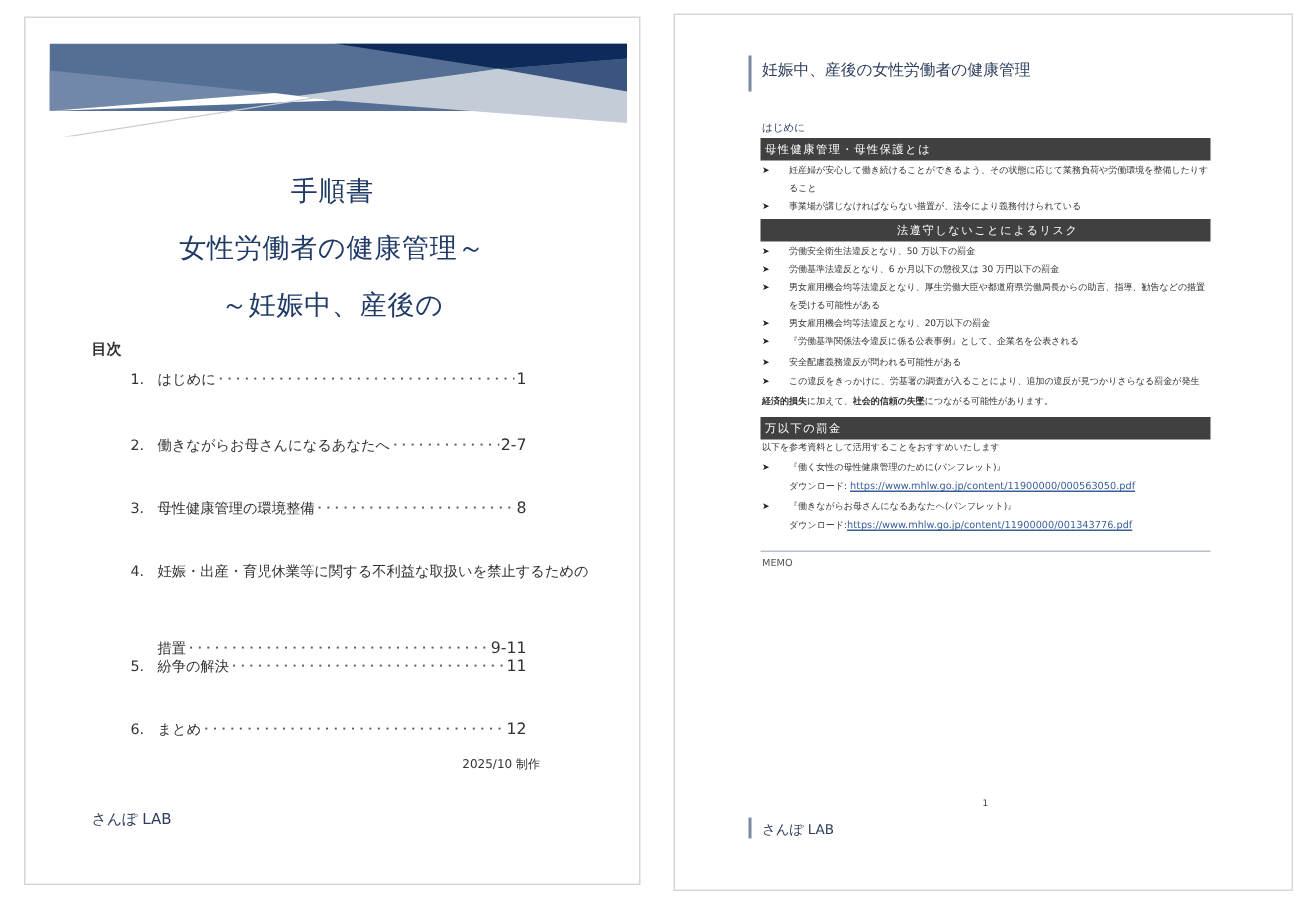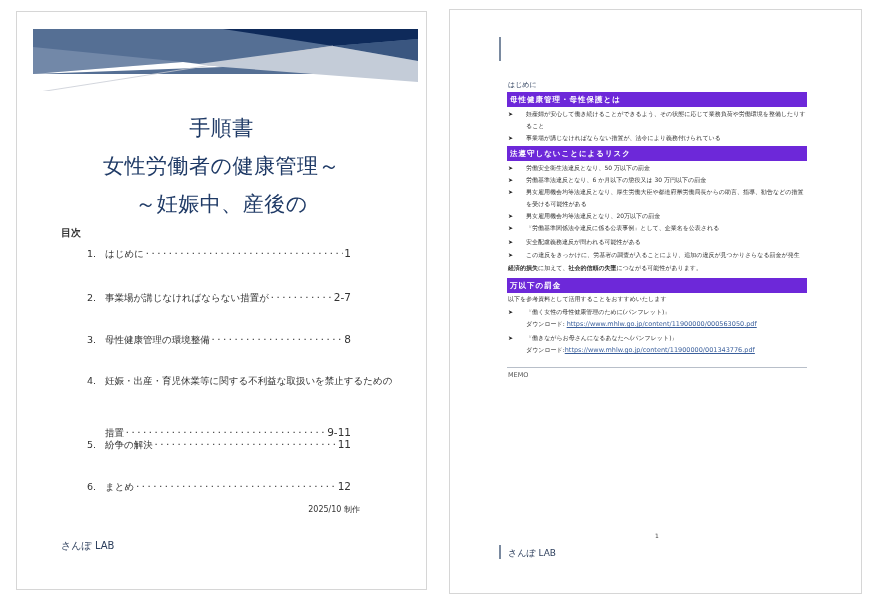--- a/index.html
+++ b/index.html
@@ -10,40 +10,40 @@
   .page {
     position:absolute; background:#fff; border:1px solid #d6d6d6; box-sizing:border-box;
   }
   #cover { left:16px; top:11px; width:411px; height:579px; }
   #content { left:449px; top:9px; width:413px; height:585px; }
 
   
   .banner { position:absolute; left:16px; top:17px; width:385px; height:62px; }
   .cover-title {
     position:absolute; left:0; width:100%; text-align:center; color:#1f3a66;
-    font-size:21px; line-height:38px; top:97px; letter-spacing:0.5px;
+    font-size:18px; line-height:38px; top:97px; letter-spacing:0.5px;
   }
   .toc-heading { position:absolute; left:44px; top:214px; font-size:10px; color:#333;font-weight:bold; }
   .toc-item { position:absolute; left:70px; width:264px; font-size:9.5px; color:#333; display:flex; align-items:baseline; white-space:nowrap; }
   .toc-item .num { width:18px; flex:none; }
   .toc-item .lbl { flex:none; }
   .toc-item .dots { flex:1; overflow:hidden; color:#555; letter-spacing:1px; margin:0 1px; }
   .toc-item .dots::after { content:"･････････････････････････････････････････････････････････････････････････････････"; }
   .toc-item .pg { flex:none; font-size:10.5px; }
   .toc-cont { left:88px; width:246px; }
   .made-date { position:absolute; right:66px; top:492px; font-size:8px; color:#333; }
   .cover-brand { position:absolute; left:44px; top:527px; font-size:10px; color:#2c3e5c; }
 
   
   .hdr-bar { position:absolute; left:49px; top:27px; width:2px; height:24px; background:#7a8aa0; }
   .hdr-title { position:absolute; left:58px; top:30px; font-size:10.5px; color:#2c3e5c; }
   .intro { position:absolute; left:58px; top:70px; font-size:7px; color:#2c3e5c; }
   .sec-bar {
-    position:absolute; left:57px; width:300px; height:15px; background:#6d28d9; color:#fff;
-    font-size:7.5px; font-weight:bold; line-height:15px; padding-left:3px; box-sizing:border-box; letter-spacing:1px;
+    position:absolute; left:57px; width:300px; height:15px; background:#404040; color:#fff;
+    font-size:7.5px; font-weight:normal; line-height:15px; padding-left:3px; box-sizing:border-box; letter-spacing:1px;
   }
   .bullet { position:absolute; left:58px; width:298px; font-size:6px; color:#333; line-height:12px; display:flex; }
   .bullet .arrow { width:18px; flex:none; font-size:6px; color:#222; }
   .bullet .txt { flex:1; }
   .plain { position:absolute; left:58px; width:300px; font-size:6px; color:#333; line-height:12px; }
   .plain b { font-weight:bold; }
   .dl { position:absolute; left:76px; font-size:6px; color:#333; }
   .dl a { color:#3a5f9c; text-decoration:underline; font-size:6.5px;margin-top:40px; }
   .memo-line { position:absolute; left:57px; top:357px; width:300px; height:1px; background:#b8bfc9; }
   .memo { position:absolute; left:58px; top:361px; font-size:6.5px; color:#555; }
@@ -75,21 +75,21 @@
   <div class="toc-heading">目次</div>
 
   <div class="toc-item" style="top:235px;">
     <span class="num">1.</span>
     <span class="lbl">はじめに</span>
     <span class="dots"></span>
     <span class="pg">1</span>
   </div>
   <div class="toc-item" style="top:279px;">
     <span class="num">2.</span>
-    <span class="lbl">事業場が講じなければならない措置が</span>
+    <span class="lbl">働きながらお母さんになるあなたへ</span>
     <span class="dots"></span>
     <span class="pg">2-7</span>
   </div>
   <div class="toc-item" style="top:321px;">
     <span class="num">3.</span>
     <span class="lbl">母性健康管理の環境整備</span>
     <span class="dots"></span>
     <span class="pg">8</span>
   </div>
   <div class="toc-item" style="top:363px;">
@@ -113,33 +113,34 @@
     <span class="dots"></span>
     <span class="pg">12</span>
   </div>
 
   <div class="made-date">2025/10 制作</div>
   <div class="cover-brand">さんぽ LAB</div>
 </div>
 
 <div class="page" id="content">
   <div class="hdr-bar"></div>
+  <div class="hdr-title">妊娠中、産後の女性労働者の健康管理</div>
   <div class="intro">はじめに</div>
 
   <div class="sec-bar" style="top:82px;">母性健康管理・母性保護とは</div>
   <div class="bullet" style="top:98px;">
     <span class="arrow">➤</span>
     <span class="txt">妊産婦が安心して働き続けることができるよう、その状態に応じて業務負荷や労働環境を整備したりすること</span>
   </div>
   <div class="bullet" style="top:122px;">
     <span class="arrow">➤</span>
     <span class="txt">事業場が講じなければならない措置が、法令により義務付けられている</span>
   </div>
 
-  <div class="sec-bar" style="top:136px;">法遵守しないことによるリスク</div>
+  <div class="sec-bar" style="top:136px;text-align:center;">法遵守しないことによるリスク</div>
   <div class="bullet" style="top:152px;">
     <span class="arrow">➤</span>
     <span class="txt">労働安全衛生法違反となり、50 万以下の罰金</span>
   </div>
   <div class="bullet" style="top:164px;">
     <span class="arrow">➤</span>
     <span class="txt">労働基準法違反となり、6 か月以下の懲役又は 30 万円以下の罰金</span>
   </div>
   <div class="bullet" style="top:176px;">
     <span class="arrow">➤</span>

